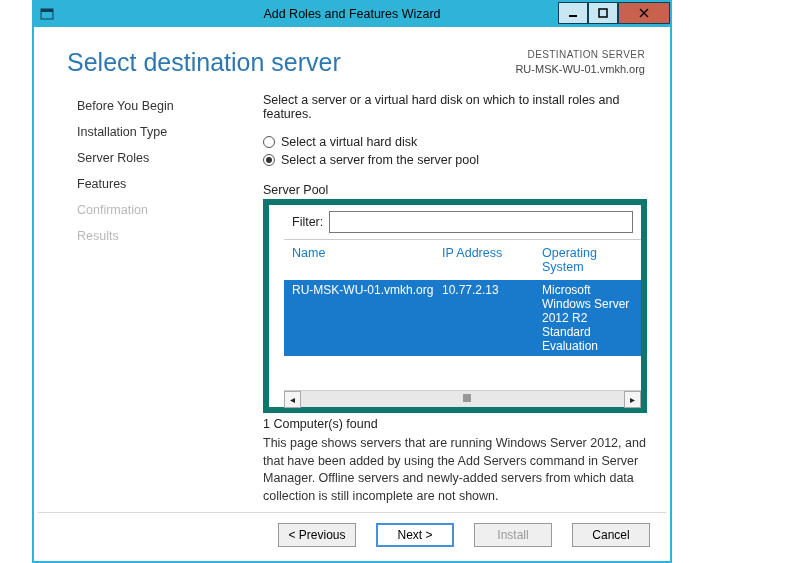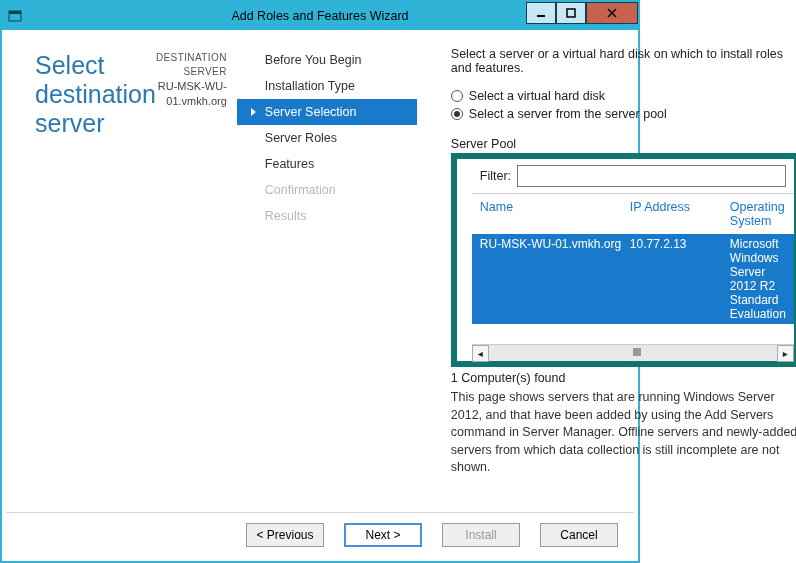--- a/index.html
+++ b/index.html
@@ -4,31 +4,31 @@
 <style>
   * { box-sizing: border-box; }
   body {
     margin: 0;
     font-family: "Segoe UI", Arial, sans-serif;
     background: #fff;
     width: 796px;
     height: 563px;
     overflow: hidden;
   }
-  .window { width: 640px; height: 563px; border: 2px solid #2fb4d8; background: #fff; display: flex; flex-direction: column; }
+  .window { width: 640px; height: 563px; border: 2px solid #2fb4d8; background: #fff; display: flex; flex-direction: column; margin-left: 32px; }
   .titlebar { height: 28px; background: #2fb4d8; display: flex; align-items: center; position: relative; }
   .titlebar-icon { margin-left: 6px; display: inline-flex; }
   .titlebar-title { position: absolute; left: 0; right: 0; text-align: center; font-size: 12.5px; color: #000; pointer-events: none; }
   .win-controls { position: absolute; right: 0; top: 0; display: flex; height: 22px; }
   .win-btn { width: 30px; height: 22px; border: 1px solid #0b3e57; display: flex; align-items: center; justify-content: center; font-family: Arial; font-size: 13px; }
   .win-min { background: #c8e7f2; }
   .win-max { background: #c8e7f2; }
   .win-close { background: #c8624f; width: 52px; }
   .content { flex: 1; background: #fff; display: flex; flex-direction: column; padding: 4px; }
-  .inner { flex:1; border: 1px solid #fff; padding: 10px 10px 6px 10px; display:flex; flex-direction:row; }
+  .inner { flex:1; border: 1px solid #fff; padding: 10px 10px 6px 10px; display:flex; flex-direction:column; }
   .header-row { display:flex; justify-content: space-between; align-items:flex-start; padding: 6px 10px 14px 18px; }
   .page-title { color: #2e78b0; font-size: 25px; font-weight: 300; }
   .dest-block { text-align: right; font-size: 11px; color: #444; line-height:1.4; }
   .dest-label { font-size: 10px; letter-spacing: .4px; color:#555; }
   .main-row { display:flex; flex:1; gap: 16px; }
   .sidebar { width: 180px; padding-top: 2px; }
   .nav-item { font-size: 12.5px; color: #333; padding: 6px 10px 6px 28px; cursor: default; }
   .nav-item.active { background: #1979ca; color: #fff; position: relative; }
   .nav-item.active::before { content:''; position:absolute; left:14px; top:50%; width:0;height:0;border-top:4px solid transparent;border-bottom:4px solid transparent;border-left:5px solid #fff; transform:translateY(-50%); }
   .nav-item.disabled { color: #b8b8b8; }
@@ -98,21 +98,20 @@
         <div class="dest-block">
           <div class="dest-label">DESTINATION SERVER</div>
           <div>RU-MSK-WU-01.vmkh.org</div>
         </div>
       </div>
 
       <div class="main-row">
         <div class="sidebar">
           <div class="nav-item">Before You Begin</div>
           <div class="nav-item">Installation Type</div>
-          <div class="nav-item active">Server Selection</div>
           <div class="nav-item">Server Roles</div>
           <div class="nav-item">Features</div>
           <div class="nav-item disabled">Confirmation</div>
           <div class="nav-item disabled">Results</div>
         </div>
 
         <div class="pane">
           <div class="intro">Select a server or a virtual hard disk on which to install roles and features.</div>
 
           <div class="radio-row">

